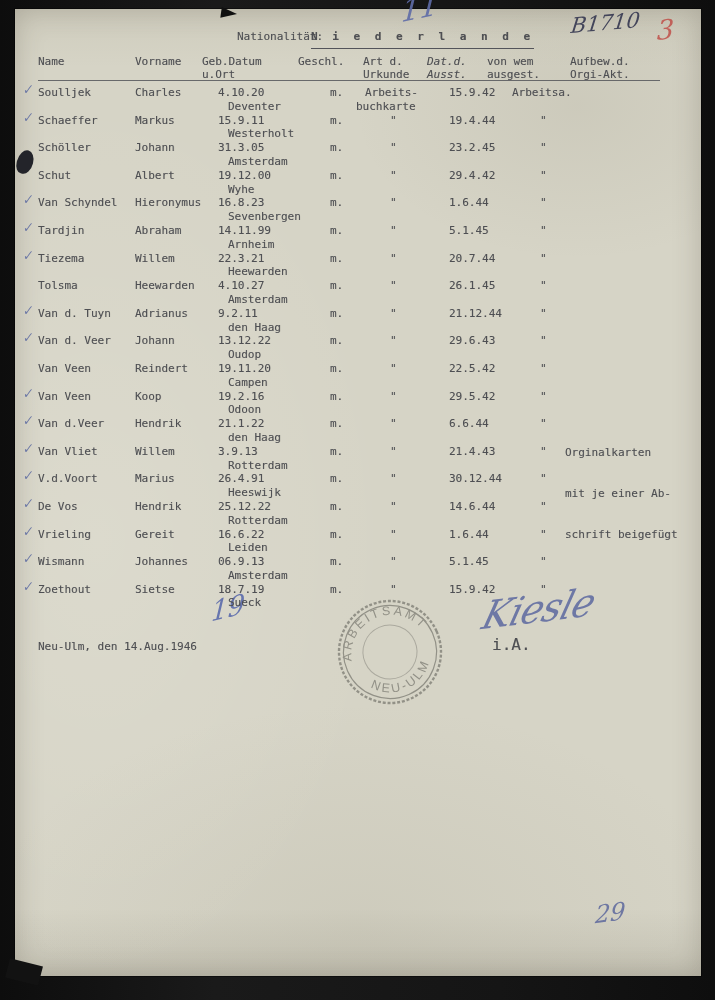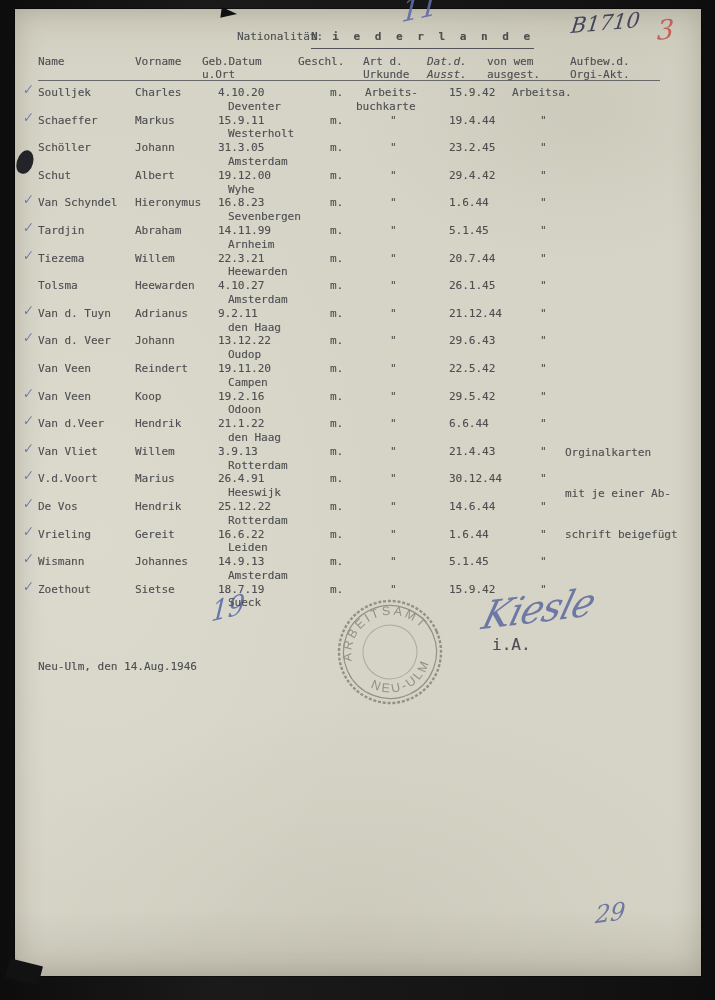--- a/index.html
+++ b/index.html
@@ -51,21 +51,21 @@
   .note{left:550px;top:409px;}
   
   .hand{font-family:"DejaVu Serif",serif;font-style:italic;text-shadow:none;}
   .hw11{left:386px;top:-8px;font-size:30px;color:#5f6ca8;transform:rotate(-12deg) skewX(-16deg);opacity:.9;}
   .hwB{left:556px;top:8px;font-size:21px;color:#43455a;transform:rotate(-5deg) skewX(-12deg);}
   .hw3{left:642px;top:14px;font-size:27px;color:#c0504a;transform:rotate(-6deg) skewX(-8deg);opacity:.85;}
   .hw19{left:196px;top:592px;font-size:27px;color:#5b6bac;transform:rotate(-14deg) skewX(-18deg);opacity:.9;}
   .hw29{left:580px;top:898px;font-size:24px;color:#5d689d;transform:rotate(-8deg) skewX(-12deg);opacity:.85;}
   .sig{left:468px;top:594px;font-size:38px;color:#5c68a0;transform:rotate(-7deg) skewX(-22deg);opacity:.85;letter-spacing:-1px;}
   .ia{left:477px;top:629px;font-size:16px;}
-  .placedate{left:23px;top:631px;margin-top:20px;}
+  .placedate{left:23px;top:631px;}
   
   .stamp{position:absolute;left:310px;top:578px;width:130px;height:130px;transform:rotate(-24deg);opacity:.82;}
   .stamp text{font-family:"Liberation Sans",sans-serif;font-size:12.5px;letter-spacing:2.5px;fill:#84837a;}
   
   .arrow-mark{position:absolute;left:206px;top:-1px;width:0;height:0;
     border-left:16px solid #101010;border-top:5px solid transparent;border-bottom:6px solid transparent;
     transform:rotate(8deg);}
   .ink-blot{position:absolute;left:2px;top:141px;width:16px;height:24px;background:#23242a;border-radius:60% 50% 55% 45%;transform:rotate(14deg);}
   .notch{position:absolute;left:-8px;bottom:-6px;width:34px;height:20px;background:#121212;transform:rotate(14deg);}
 </style>
@@ -323,21 +323,21 @@
           <span class="c ink doc">"</span>
           <span class="c ink doc2"></span>
           <span class="c ink date">1.6.44</span>
           <span class="c ink issuer">"</span>
         </div>
 
         <div class="row">
           <span class="c check">✓</span>
           <span class="c ink name">Wismann</span>
           <span class="c ink vorname">Johannes</span>
-          <span class="c ink born">14.9.13</span>
+          <span class="c ink born">06.9.13</span>
           <span class="c ink place">Amsterdam</span>
           <span class="c ink sex">m.</span>
           <span class="c ink doc">"</span>
           <span class="c ink doc2"></span>
           <span class="c ink date">5.1.45</span>
           <span class="c ink issuer">"</span>
         </div>
 
         <div class="row">
           <span class="c check">✓</span>

